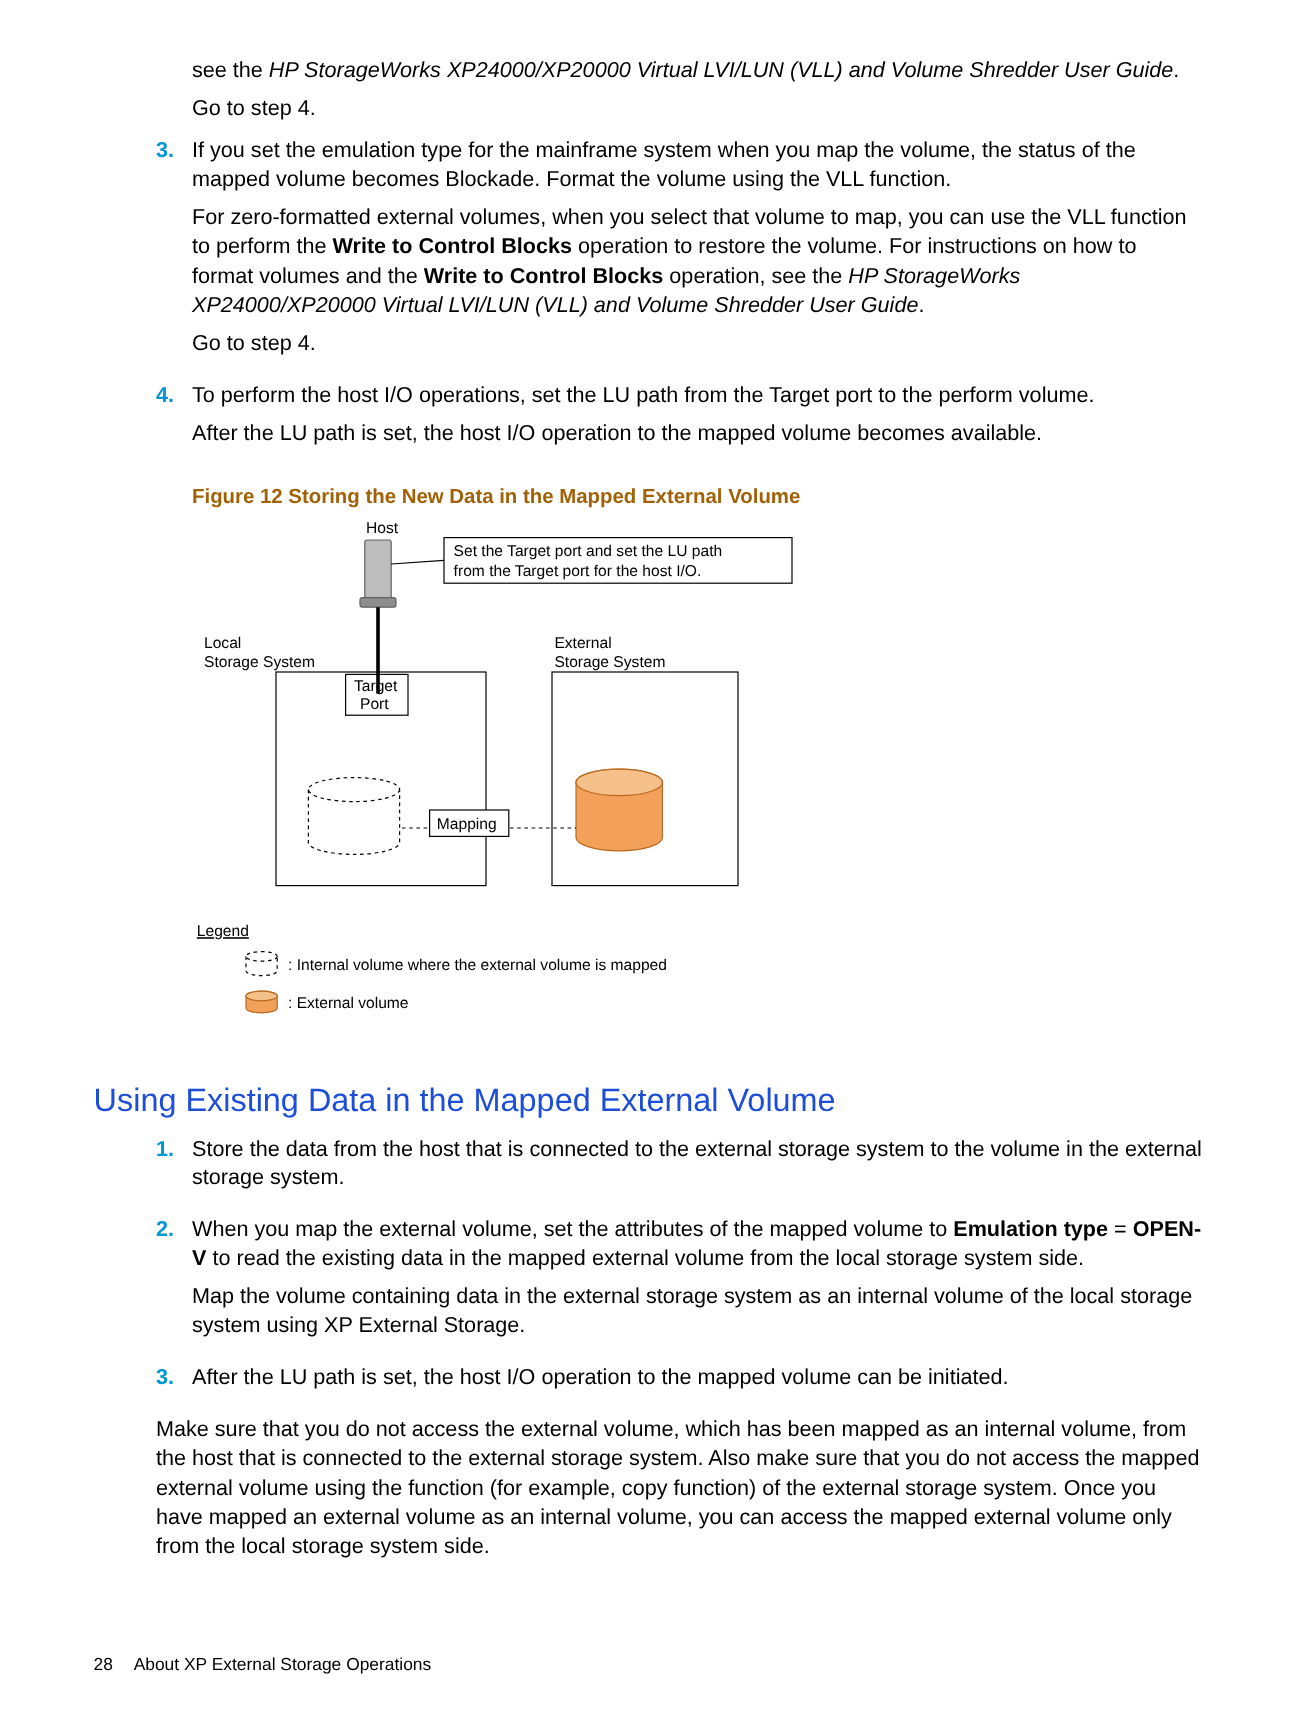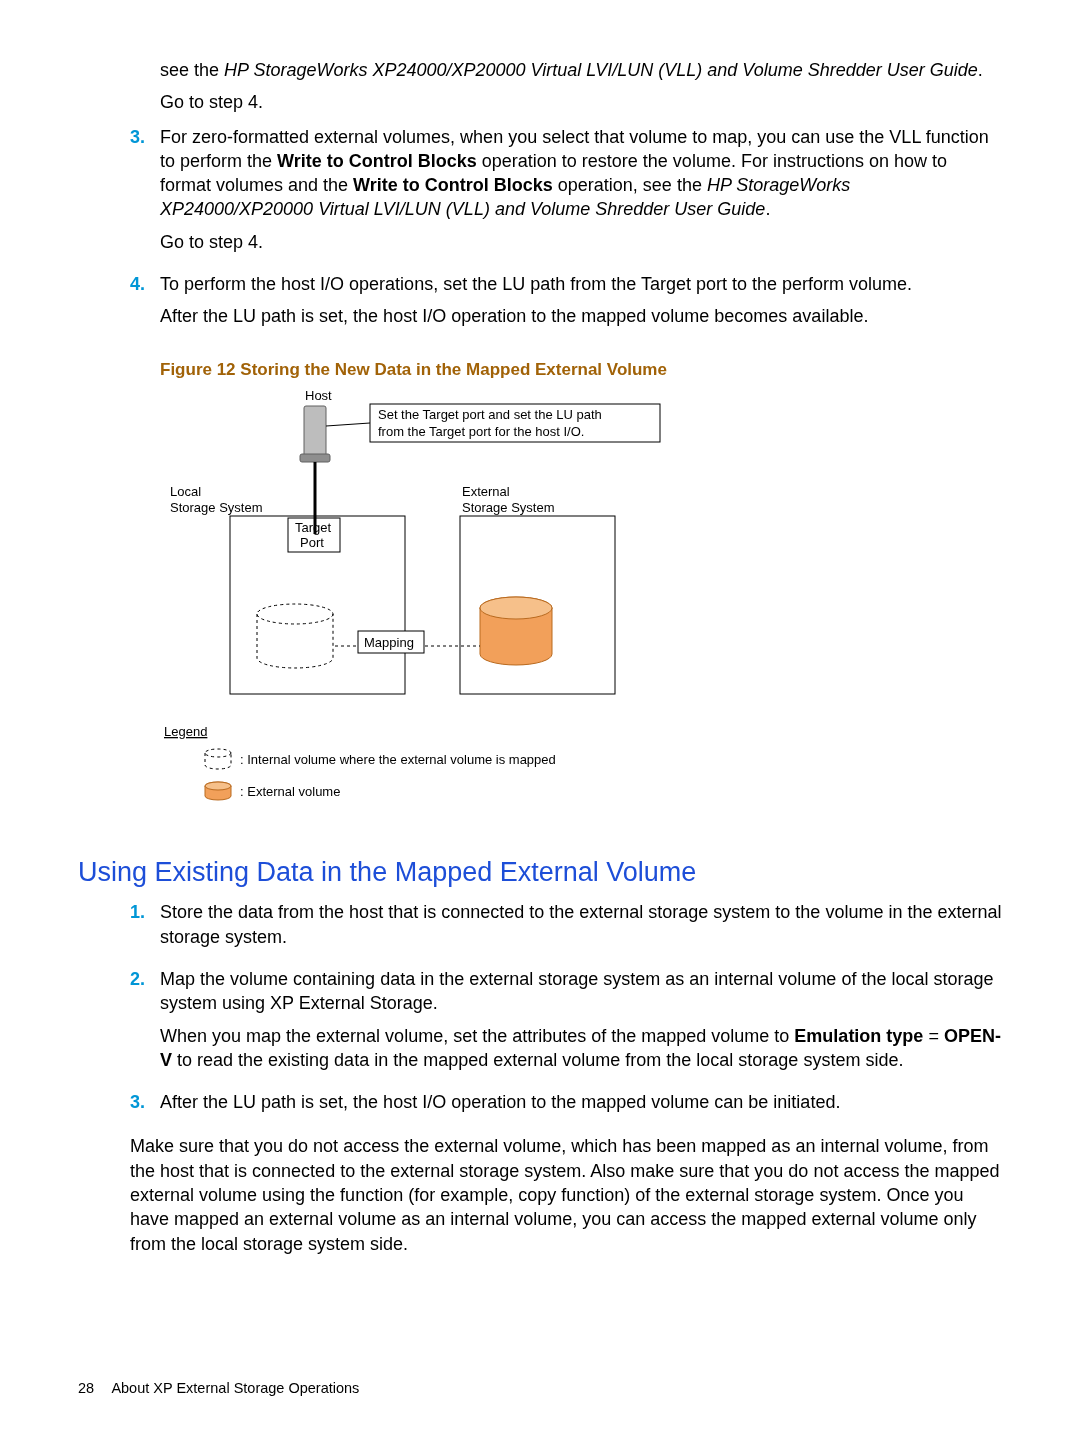--- a/index.html
+++ b/index.html
@@ -9,21 +9,21 @@
     background: #fff;
     font-family: "Arial", "Helvetica", sans-serif;
     color: #000;
     width: 1080px;
     height: 1438px;
     position: relative;
     font-size: 18px;
     line-height: 1.35;
   }
   .page {
-    padding: 58px 78px 0 78px;
+    padding: 46px 78px 0 78px;
   }
   .indent-block {
     margin-left: 82px;
   }
   .hang-list .item {
     display: flex;
     margin-top: 10px;
   }
   .hang-list .num {
     flex: 0 0 30px;
@@ -86,20 +86,21 @@
     <p class="para">
       <span>see the </span><span class="italic">HP StorageWorks XP24000/XP20000 Virtual LVI/LUN (VLL) and Volume Shredder User Guide</span><span>.</span>
     </p>
     <p class="para">Go to step 4.</p>
   </div>
 
   <div class="hang-list" style="margin-left:52px;">
     <div class="item">
       <div class="num">3.</div>
       <div class="body">
+        <p>If you set the emulation type for the mainframe system when you map the volume, the status of the mapped volume becomes Blockade. Format the volume using the VLL function.</p>
         <p>
           <span>For zero-formatted external volumes, when you select that volume to map, you can use the VLL function to perform the </span><span class="bold">Write to Control Blocks</span><span> operation to restore the volume. For instructions on how to format volumes and the </span><span class="bold">Write to Control Blocks</span><span> operation, see the </span><span class="italic">HP StorageWorks XP24000/XP20000 Virtual LVI/LUN (VLL) and Volume Shredder User Guide</span><span>.</span>
         </p>
         <p>Go to step 4.</p>
       </div>
     </div>
 
     <div class="item">
       <div class="num">4.</div>
       <div class="body">
@@ -168,24 +169,24 @@
   <div class="hang-list" style="margin-left:52px;">
     <div class="item">
       <div class="num">1.</div>
       <div class="body">
         <p>Store the data from the host that is connected to the external storage system to the volume in the external storage system.</p>
       </div>
     </div>
     <div class="item">
       <div class="num">2.</div>
       <div class="body">
-        <p>Map the volume containing data in the external storage system as an internal volume of the local storage system using XP External Storage.</p>
         <p>
           <span>When you map the external volume, set the attributes of the mapped volume to </span><span class="bold">Emulation type</span><span> = </span><span class="bold">OPEN-V</span><span> to read the existing data in the mapped external volume from the local storage system side.</span>
         </p>
+        <p>Map the volume containing data in the external storage system as an internal volume of the local storage system using XP External Storage.</p>
       </div>
     </div>
     <div class="item">
       <div class="num">3.</div>
       <div class="body">
         <p>After the LU path is set, the host I/O operation to the mapped volume can be initiated.</p>
       </div>
     </div>
   </div>
 

